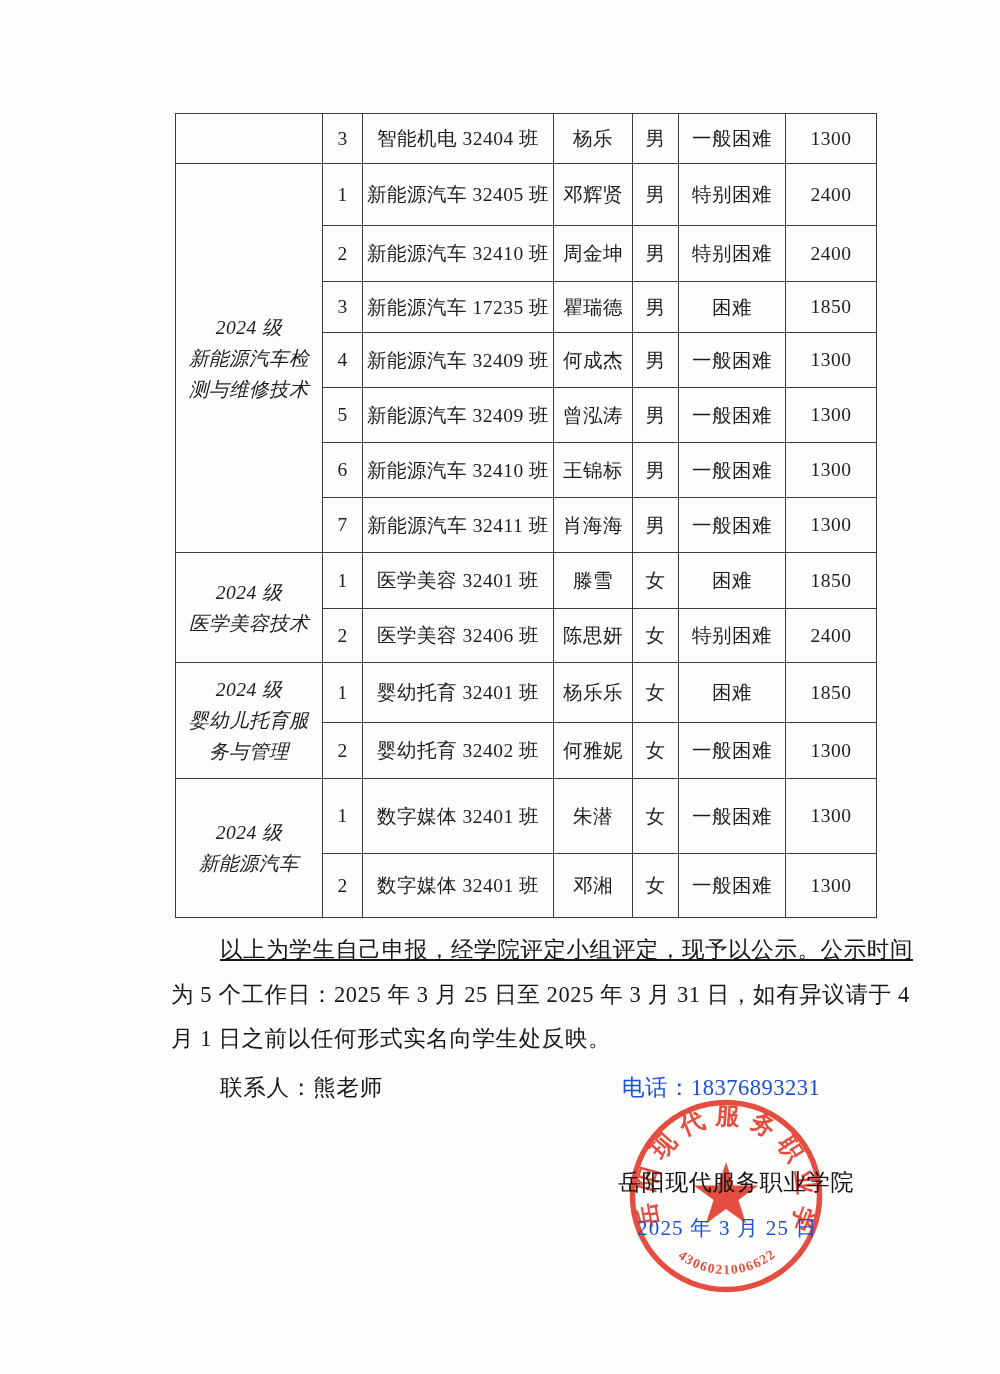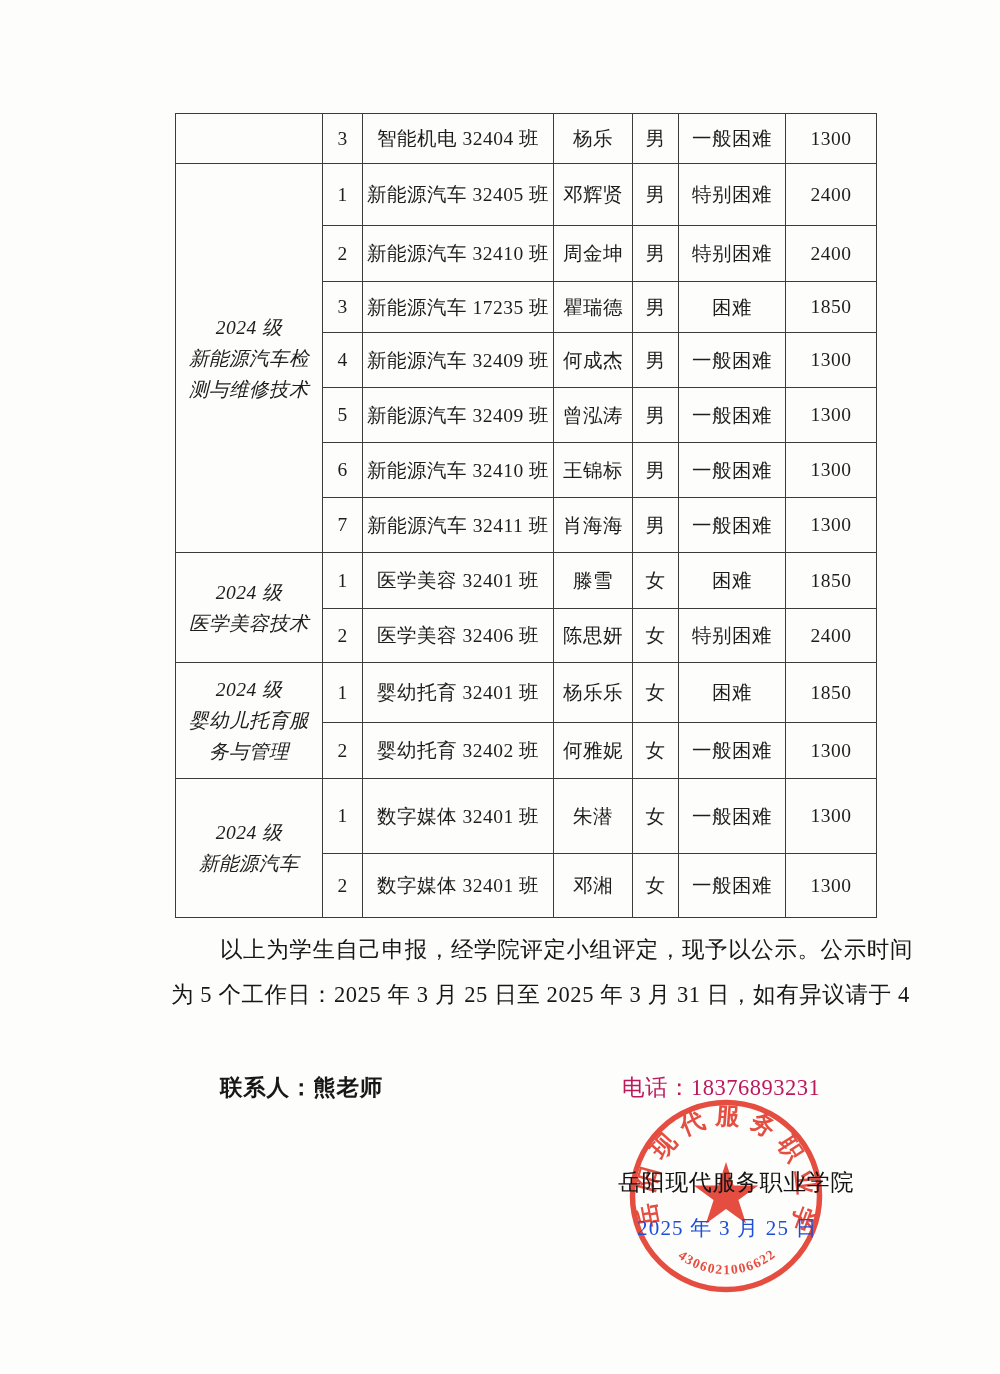--- a/index.html
+++ b/index.html
@@ -12,25 +12,25 @@
     border:1.5px solid #3c3c3c;
     text-align:center;vertical-align:middle;
     font-size:19.5px;color:#1d1d1d;letter-spacing:.5px;
     padding:0;overflow:hidden;white-space:nowrap;
   }
   td.c-group{font-size:20.5px;line-height:31px;letter-spacing:1px;white-space:normal;font-style:italic;}
 
   
   .notice{position:absolute;left:171px;top:928px;width:745px;
     font-size:22.5px;line-height:44.5px;color:#171717;letter-spacing:.6px;}
-  .notice .l1{padding-left:49px;}
-
-  
-  .contact-person{position:absolute;left:220px;top:1072px;font-size:22.5px;color:#171717;letter-spacing:.8px;font-weight:bold;}
-  .contact-phone{position:absolute;left:622px;top:1072px;font-size:22.5px;color:#be185d;letter-spacing:.5px;}
+  .notice .l1{padding-left:49px;text-decoration:underline;}
+
+  
+  .contact-person{position:absolute;left:220px;top:1072px;font-size:22.5px;color:#171717;letter-spacing:.8px;}
+  .contact-phone{position:absolute;left:622px;top:1072px;font-size:22.5px;color:#1d4ed8;letter-spacing:.5px;}
 
   
   .sig-org{position:absolute;left:618px;top:1167px;font-size:23px;color:#141414;letter-spacing:.6px;z-index:3;}
   .sig-date{position:absolute;left:637px;top:1214px;font-size:21px;color:#1d4ed8;letter-spacing:1.2px;z-index:3;}
 
   
   .seal{position:absolute;left:626px;top:1096px;width:200px;height:200px;opacity:.9;z-index:2;}
   .seal text{font-family:"Liberation Serif","DejaVu Serif",serif;}
 </style>
 </head>
@@ -179,20 +179,21 @@
           <td>女</td>
           <td>一般困难</td>
           <td>1300</td>
         </tr>
       </tbody>
   </table>
 
   <div class="notice">
     <div class="l1">以上为学生自己申报，经学院评定小组评定，现予以公示。公示时间</div>
     <div>为 5 个工作日：2025 年 3 月 25 日至 2025 年 3 月 31 日，如有异议请于 4</div>
+    <div>月 1 日之前以任何形式实名向学生处反映。</div>
   </div>
 
   <div class="contact-person">联系人：熊老师</div>
   <div class="contact-phone">电话：18376893231</div>
 
   <svg class="seal" viewBox="0 0 200 200">
     <circle cx="100" cy="100" r="93.5" fill="none" stroke="#e23b2c" stroke-width="5.5"></circle>
     <polygon fill="#e23b2c" points="100,66 107.6,89.5 132.3,89.5 112.4,104 120,127.5 100,113 80,127.5 87.6,104 67.7,89.5 92.4,89.5"></polygon>
     <defs>
       <path id="arcTop" d="M 41,141.3 A 72,72 0 1 1 159,141.3" fill="none"></path>

